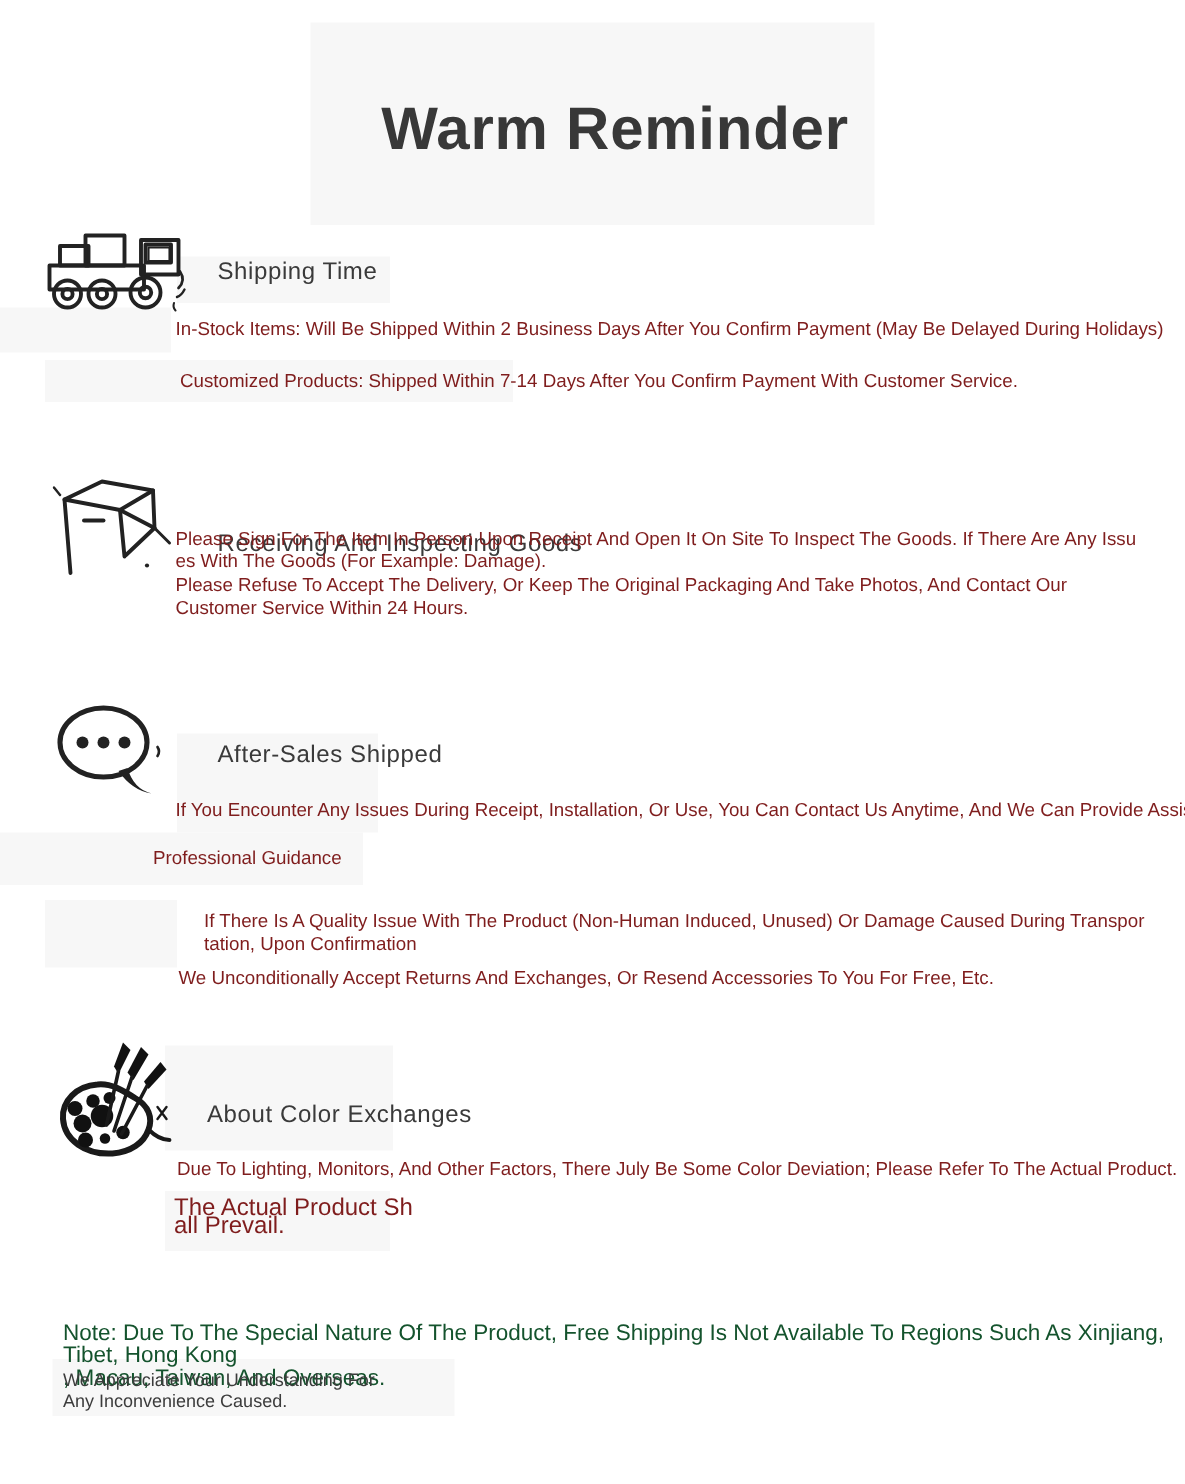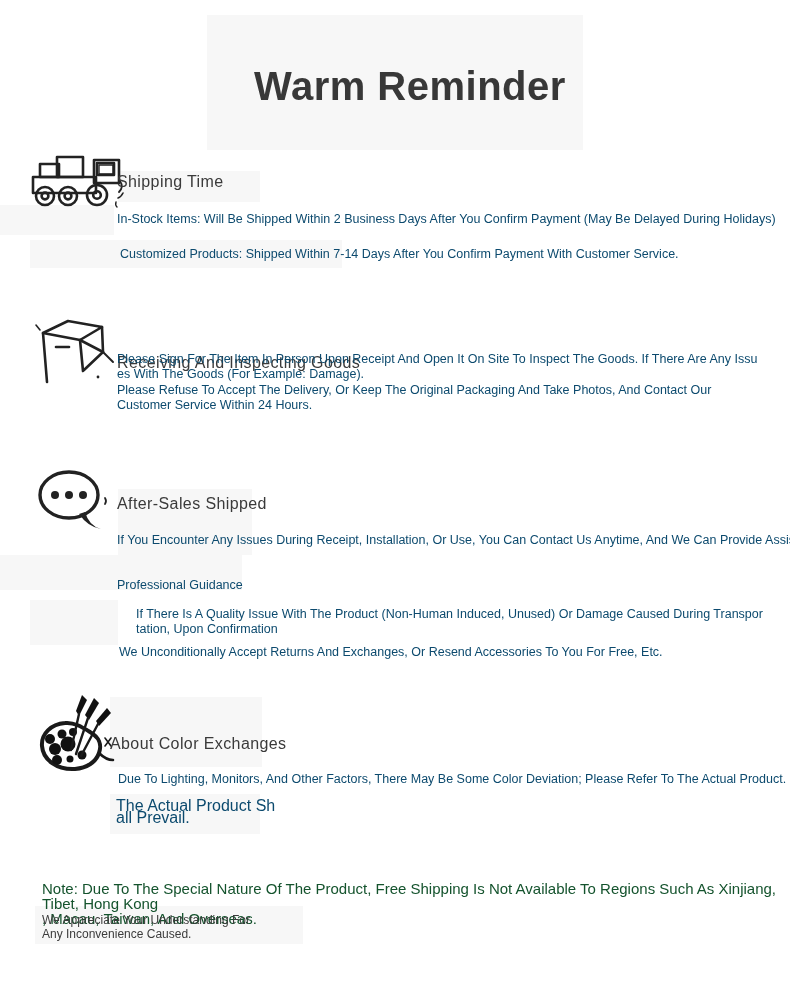--- a/index.html
+++ b/index.html
@@ -15,24 +15,25 @@
   .abs{position:absolute;z-index:2;}
   .title{
     position:absolute;left:30px;top:64px;width:760px;z-index:2;
     text-align:center;font-size:40px;font-weight:700;color:#383838;
     letter-spacing:0.5px;
   }
   .heading{
     position:absolute;z-index:2;
     font-size:16px;color:#3a3a3a;letter-spacing:0.4px;
     white-space:nowrap;
+    margin-left:28px;
   }
   .para{
     position:absolute;z-index:2;
-    font-size:12.5px;line-height:15.3px;color:#0c4a6e;
+    font-size:12.5px;line-height:15.3px;color:#7f1d1d;
     white-space:pre-line;width:673px;
   }
   .para.clip{white-space:nowrap;overflow:hidden;}
   .para.tight{font-size:16px;line-height:11.5px;width:320px;}
   .note-red{
     position:absolute;z-index:2;
     font-size:15px;line-height:15px;color:#14532d;white-space:pre-line;width:740px;
   }
   .note-dark{
     position:absolute;z-index:2;
@@ -110,21 +111,21 @@
         <ellipse cx="36" cy="27" rx="29" ry="23"></ellipse>
         <path d="M46,46 Q55,59 68,61 Q56,58 52,44 Z" fill="#222222" stroke="none"></path>
         <circle cx="22" cy="27" r="4" fill="#222222" stroke="none"></circle>
         <circle cx="36" cy="27" r="4" fill="#222222" stroke="none"></circle>
         <circle cx="50" cy="27" r="4" fill="#222222" stroke="none"></circle>
         <path d="M72,30 q2,3 0,6" stroke-width="1.8"></path>
       </svg>
     </div>
     <div class="heading" style="left:117px;top:495px;">After-Sales Shipped</div>
     <div class="para clip" style="left:117px;top:533px;">If You Encounter Any Issues During Receipt, Installation, Or Use, You Can Contact Us Anytime, And We Can Provide Assis</div>
-    <div class="para" style="left:117px;top:565px;margin-top:13px;">Professional Guidance</div>
+    <div class="para" style="left:102px;top:565px;">Professional Guidance</div>
     <div class="para" style="left:136px;top:607px;line-height:14.5px;">If There Is A Quality Issue With The Product (Non-Human Induced, Unused) Or Damage Caused During Transpor
 tation, Upon Confirmation</div>
     <div class="para" style="left:119px;top:645px;">We Unconditionally Accept Returns And Exchanges, Or Resend Accessories To You For Free, Etc.</div>
   </div>
 
   <div>
     <div class="abs" style="left:35px;top:692px;width:90px;height:80px;">
       <svg width="90" height="80" viewBox="0 0 90 80" fill="none" stroke="#1a1a1a" stroke-width="4" stroke-linejoin="round" stroke-linecap="round">
         <path d="M30,31 C16,32 6,42 7,54 C8,68 22,78 40,77 C52,76 61,70 64,61 C67,53 64,45 55,40 C47,35 39,30 30,31 Z"></path>
         <path d="M64,61 Q71,68 78,68" stroke-width="2.6"></path>
@@ -139,21 +140,21 @@
         <path d="M47,3 L52,8 L44,24 L41,19 Z" fill="#111111" stroke="none"></path>
         <path d="M44,22 L36,58" stroke-width="2.4"></path>
         <path d="M59,6 L64,11 L54,28 L50,23 Z" fill="#111111" stroke="none"></path>
         <path d="M53,26 L41,62" stroke-width="2.4"></path>
         <path d="M72,16 L76,21 L64,34 L61,29 Z" fill="#111111" stroke="none"></path>
         <path d="M63,32 L46,64" stroke-width="2.4"></path>
         <path d="M70,46 l6,8 M76,46 l-6,8" stroke-width="1.6"></path>
       </svg>
     </div>
     <div class="heading" style="left:110px;top:735px;">About Color Exchanges</div>
-    <div class="para" style="left:118px;top:772px;">Due To Lighting, Monitors, And Other Factors, There May Be Some Color Deviation; Please Refer To The Actual Product.</div>
+    <div class="para" style="left:118px;top:772px;">Due To Lighting, Monitors, And Other Factors, There July Be Some Color Deviation; Please Refer To The Actual Product.</div>
     <div class="para tight" style="left:116px;top:800px;">The Actual Product Sh
 all Prevail.</div>
   </div>
 
   <div class="note-red" style="left:42px;top:881px;">Note: Due To The Special Nature Of The Product, Free Shipping Is Not Available To Regions Such As Xinjiang, Tibet, Hong Kong
 , Macau, Taiwan, And Overseas.</div>
   <div class="note-dark" style="left:42px;top:913px;">We Appreciate Your Understanding For
 Any Inconvenience Caused.</div>
 
 </div>

